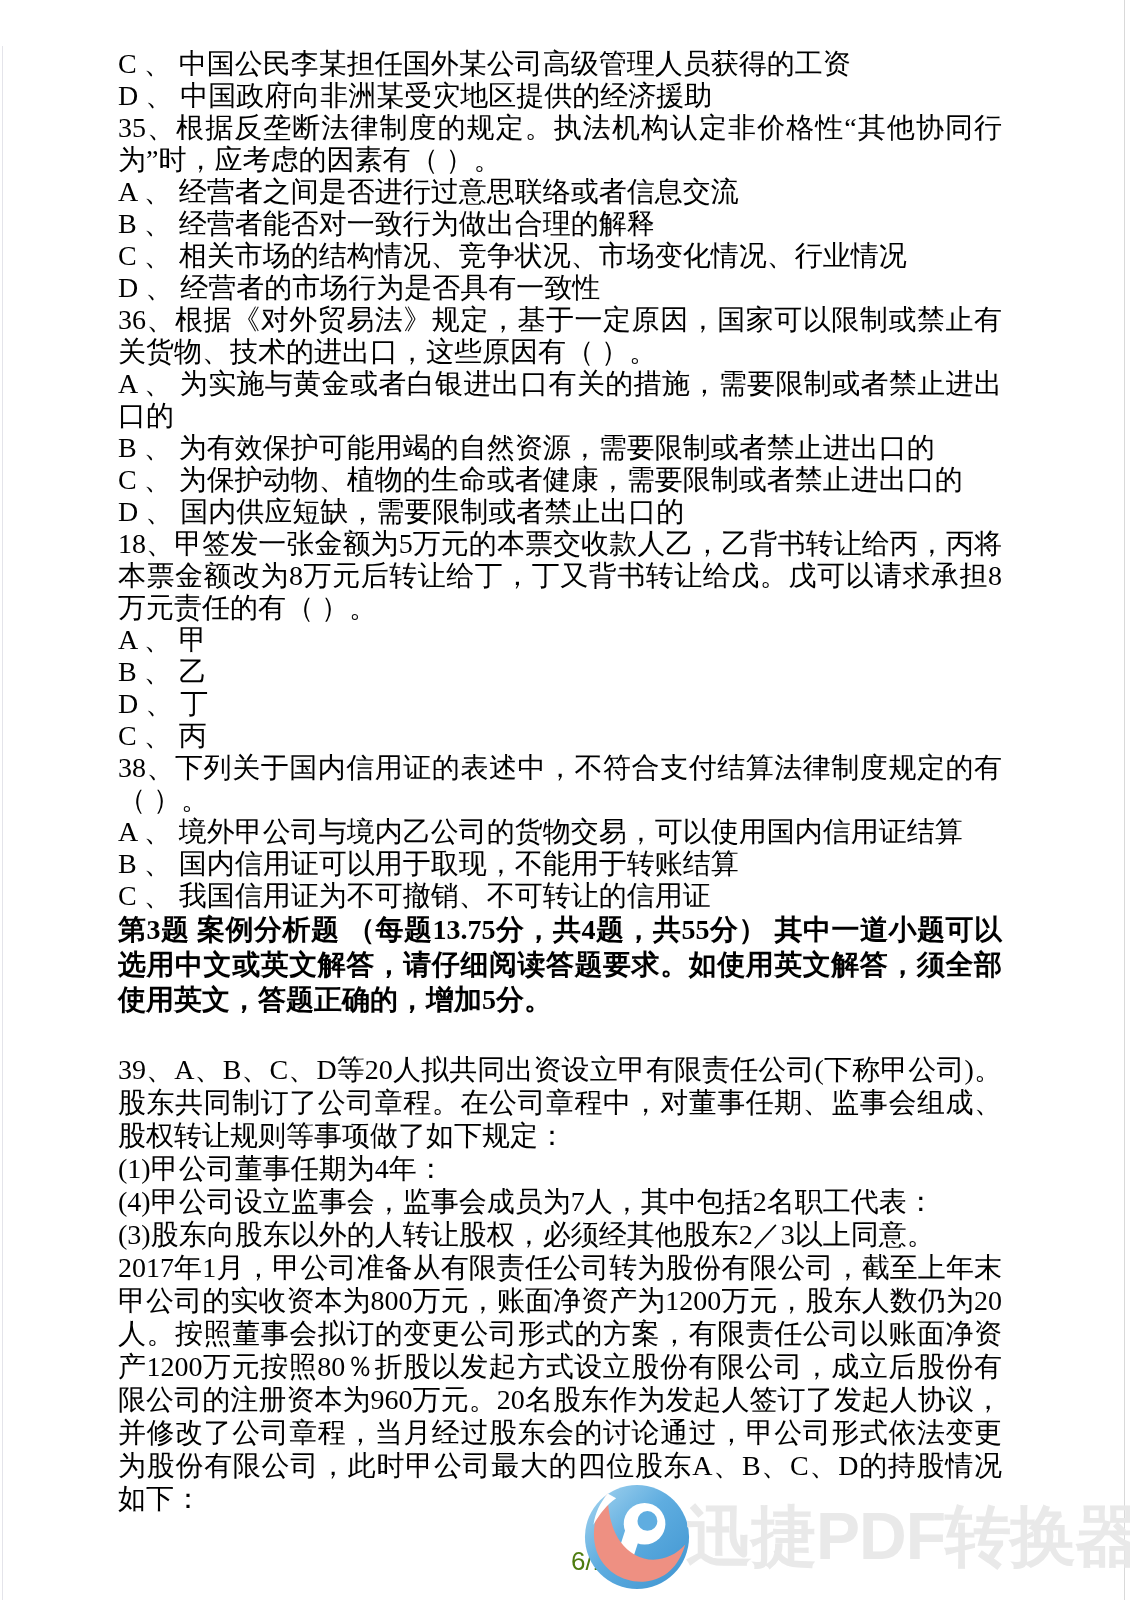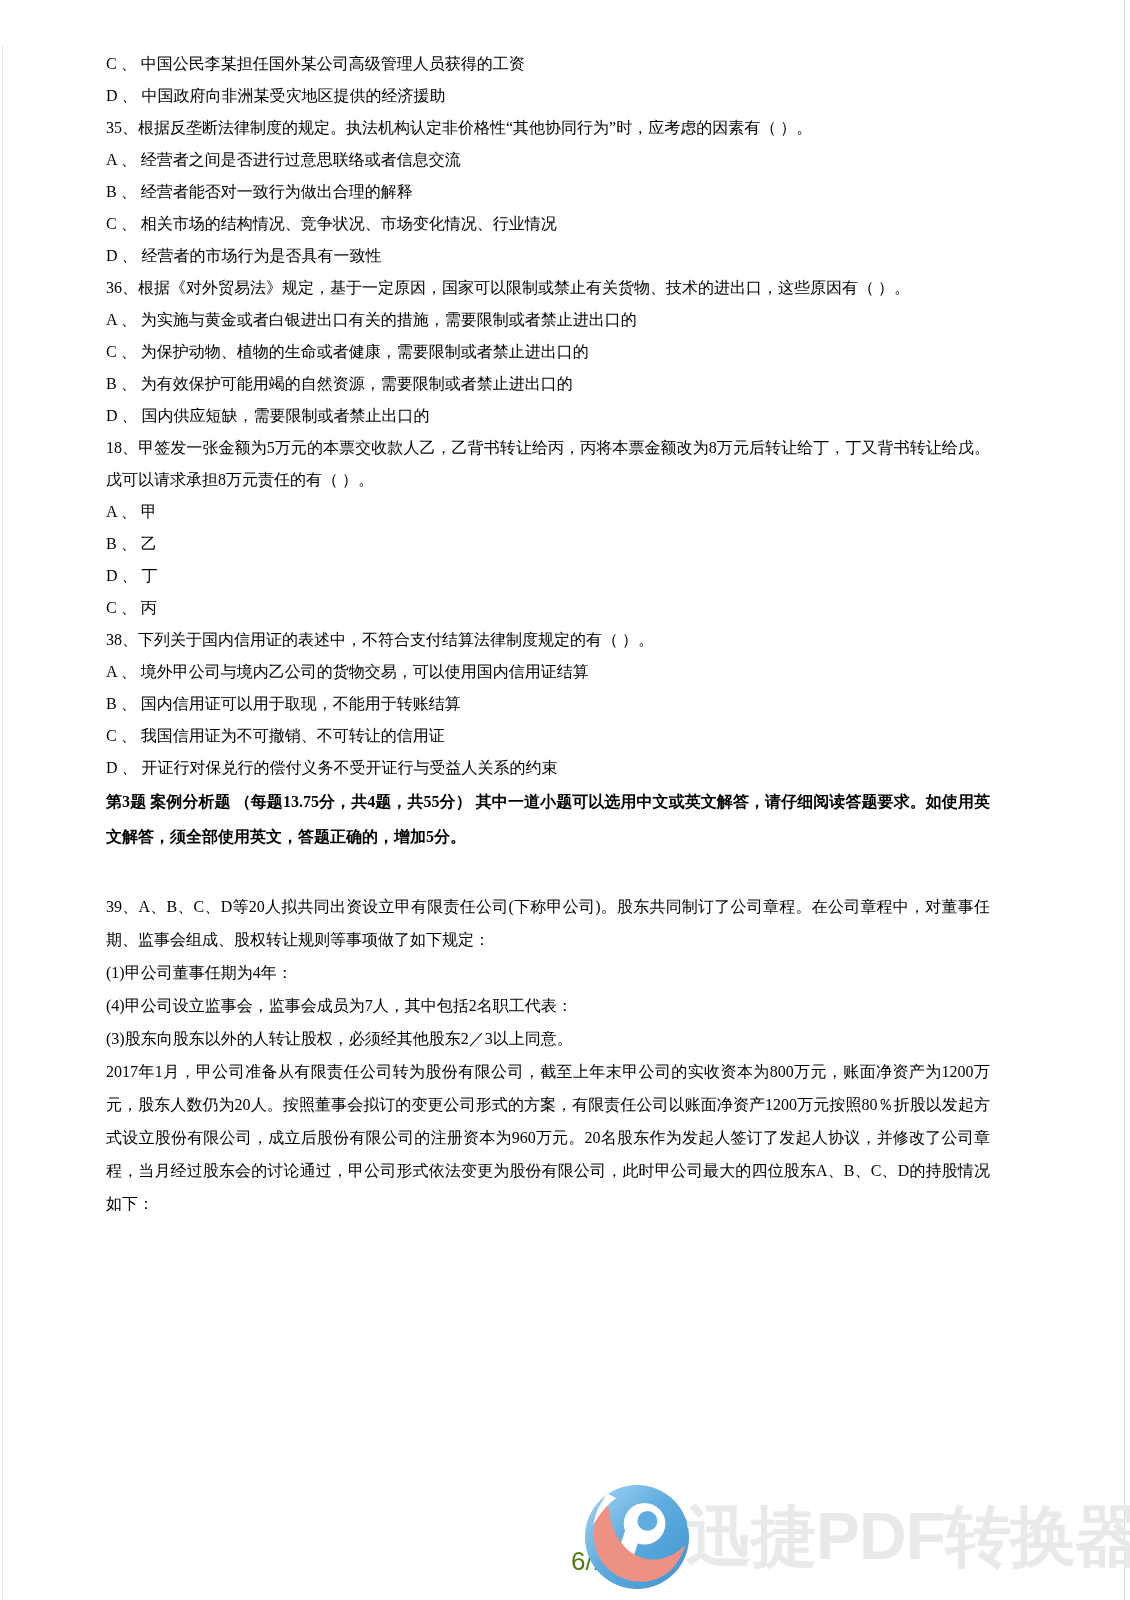--- a/index.html
+++ b/index.html
@@ -10,24 +10,24 @@
   body {
     position: relative;
     width: 1130px;
     height: 1600px;
     overflow: hidden;
     font-family: "Liberation Serif", "DejaVu Serif", serif;
     color: #000000;
   }
   .content {
     position: absolute;
-    left: 106px;
+    left: 118px;
     top: 48px;
     width: 884px;
-    font-size: 16px;
+    font-size: 28px;
     line-height: 32px;
     text-align: justify;
     font-family: Liberation Serif, serif;
   }
   .content p { margin: 0; }
   .qblock { }
   .section-header {
     font-weight: bold;
     line-height: 35px;
   }
@@ -84,39 +84,38 @@
     <p>35、根据反垄断法律制度的规定。执法机构认定非价格性“其他协同行为”时，应考虑的因素有（ ）。</p>
     <p>A 、 经营者之间是否进行过意思联络或者信息交流</p>
     <p>B 、 经营者能否对一致行为做出合理的解释</p>
     <p>C 、 相关市场的结构情况、竞争状况、市场变化情况、行业情况</p>
     <p>D 、 经营者的市场行为是否具有一致性</p>
   </div>
 
   <div class="qblock">
     <p>36、根据《对外贸易法》规定，基于一定原因，国家可以限制或禁止有关货物、技术的进出口，这些原因有（ ）。</p>
     <p>A 、 为实施与黄金或者白银进出口有关的措施，需要限制或者禁止进出口的</p>
+    <p>B 、 为有效保护可能用竭的自然资源，需要限制或者禁止进出口的</p>
     <p>C 、 为保护动物、植物的生命或者健康，需要限制或者禁止进出口的</p>
-    <p>B 、 为有效保护可能用竭的自然资源，需要限制或者禁止进出口的</p>
     <p>D 、 国内供应短缺，需要限制或者禁止出口的</p>
   </div>
 
   <div class="qblock">
     <p>18、甲签发一张金额为5万元的本票交收款人乙，乙背书转让给丙，丙将本票金额改为8万元后转让给丁，丁又背书转让给戊。戊可以请求承担8万元责任的有（ ）。</p>
     <p>A 、 甲</p>
     <p>B 、 乙</p>
     <p>D 、 丁</p>
     <p>C 、 丙</p>
   </div>
 
   <div class="qblock">
     <p>38、下列关于国内信用证的表述中，不符合支付结算法律制度规定的有（ ）。</p>
     <p>A 、 境外甲公司与境内乙公司的货物交易，可以使用国内信用证结算</p>
     <p>B 、 国内信用证可以用于取现，不能用于转账结算</p>
     <p>C 、 我国信用证为不可撤销、不可转让的信用证</p>
-    <p>D 、 开证行对保兑行的偿付义务不受开证行与受益人关系的约束</p>
   </div>
 
   <div class="section-header">第3题 案例分析题 （每题13.75分，共4题，共55分） 其中一道小题可以选用中文或英文解答，请仔细阅读答题要求。如使用英文解答，须全部使用英文，答题正确的，增加5分。</div>
 
   <div class="case-block">
     <p>39、A、B、C、D等20人拟共同出资设立甲有限责任公司(下称甲公司)。股东共同制订了公司章程。在公司章程中，对董事任期、监事会组成、股权转让规则等事项做了如下规定：</p>
     <p>(1)甲公司董事任期为4年：</p>
     <p>(4)甲公司设立监事会，监事会成员为7人，其中包括2名职工代表：</p>
     <p>(3)股东向股东以外的人转让股权，必须经其他股东2／3以上同意。</p>
     <p>2017年1月，甲公司准备从有限责任公司转为股份有限公司，截至上年末甲公司的实收资本为800万元，账面净资产为1200万元，股东人数仍为20人。按照董事会拟订的变更公司形式的方案，有限责任公司以账面净资产1200万元按照80％折股以发起方式设立股份有限公司，成立后股份有限公司的注册资本为960万元。20名股东作为发起人签订了发起人协议，并修改了公司章程，当月经过股东会的讨论通过，甲公司形式依法变更为股份有限公司，此时甲公司最大的四位股东A、B、C、D的持股情况如下：</p>

